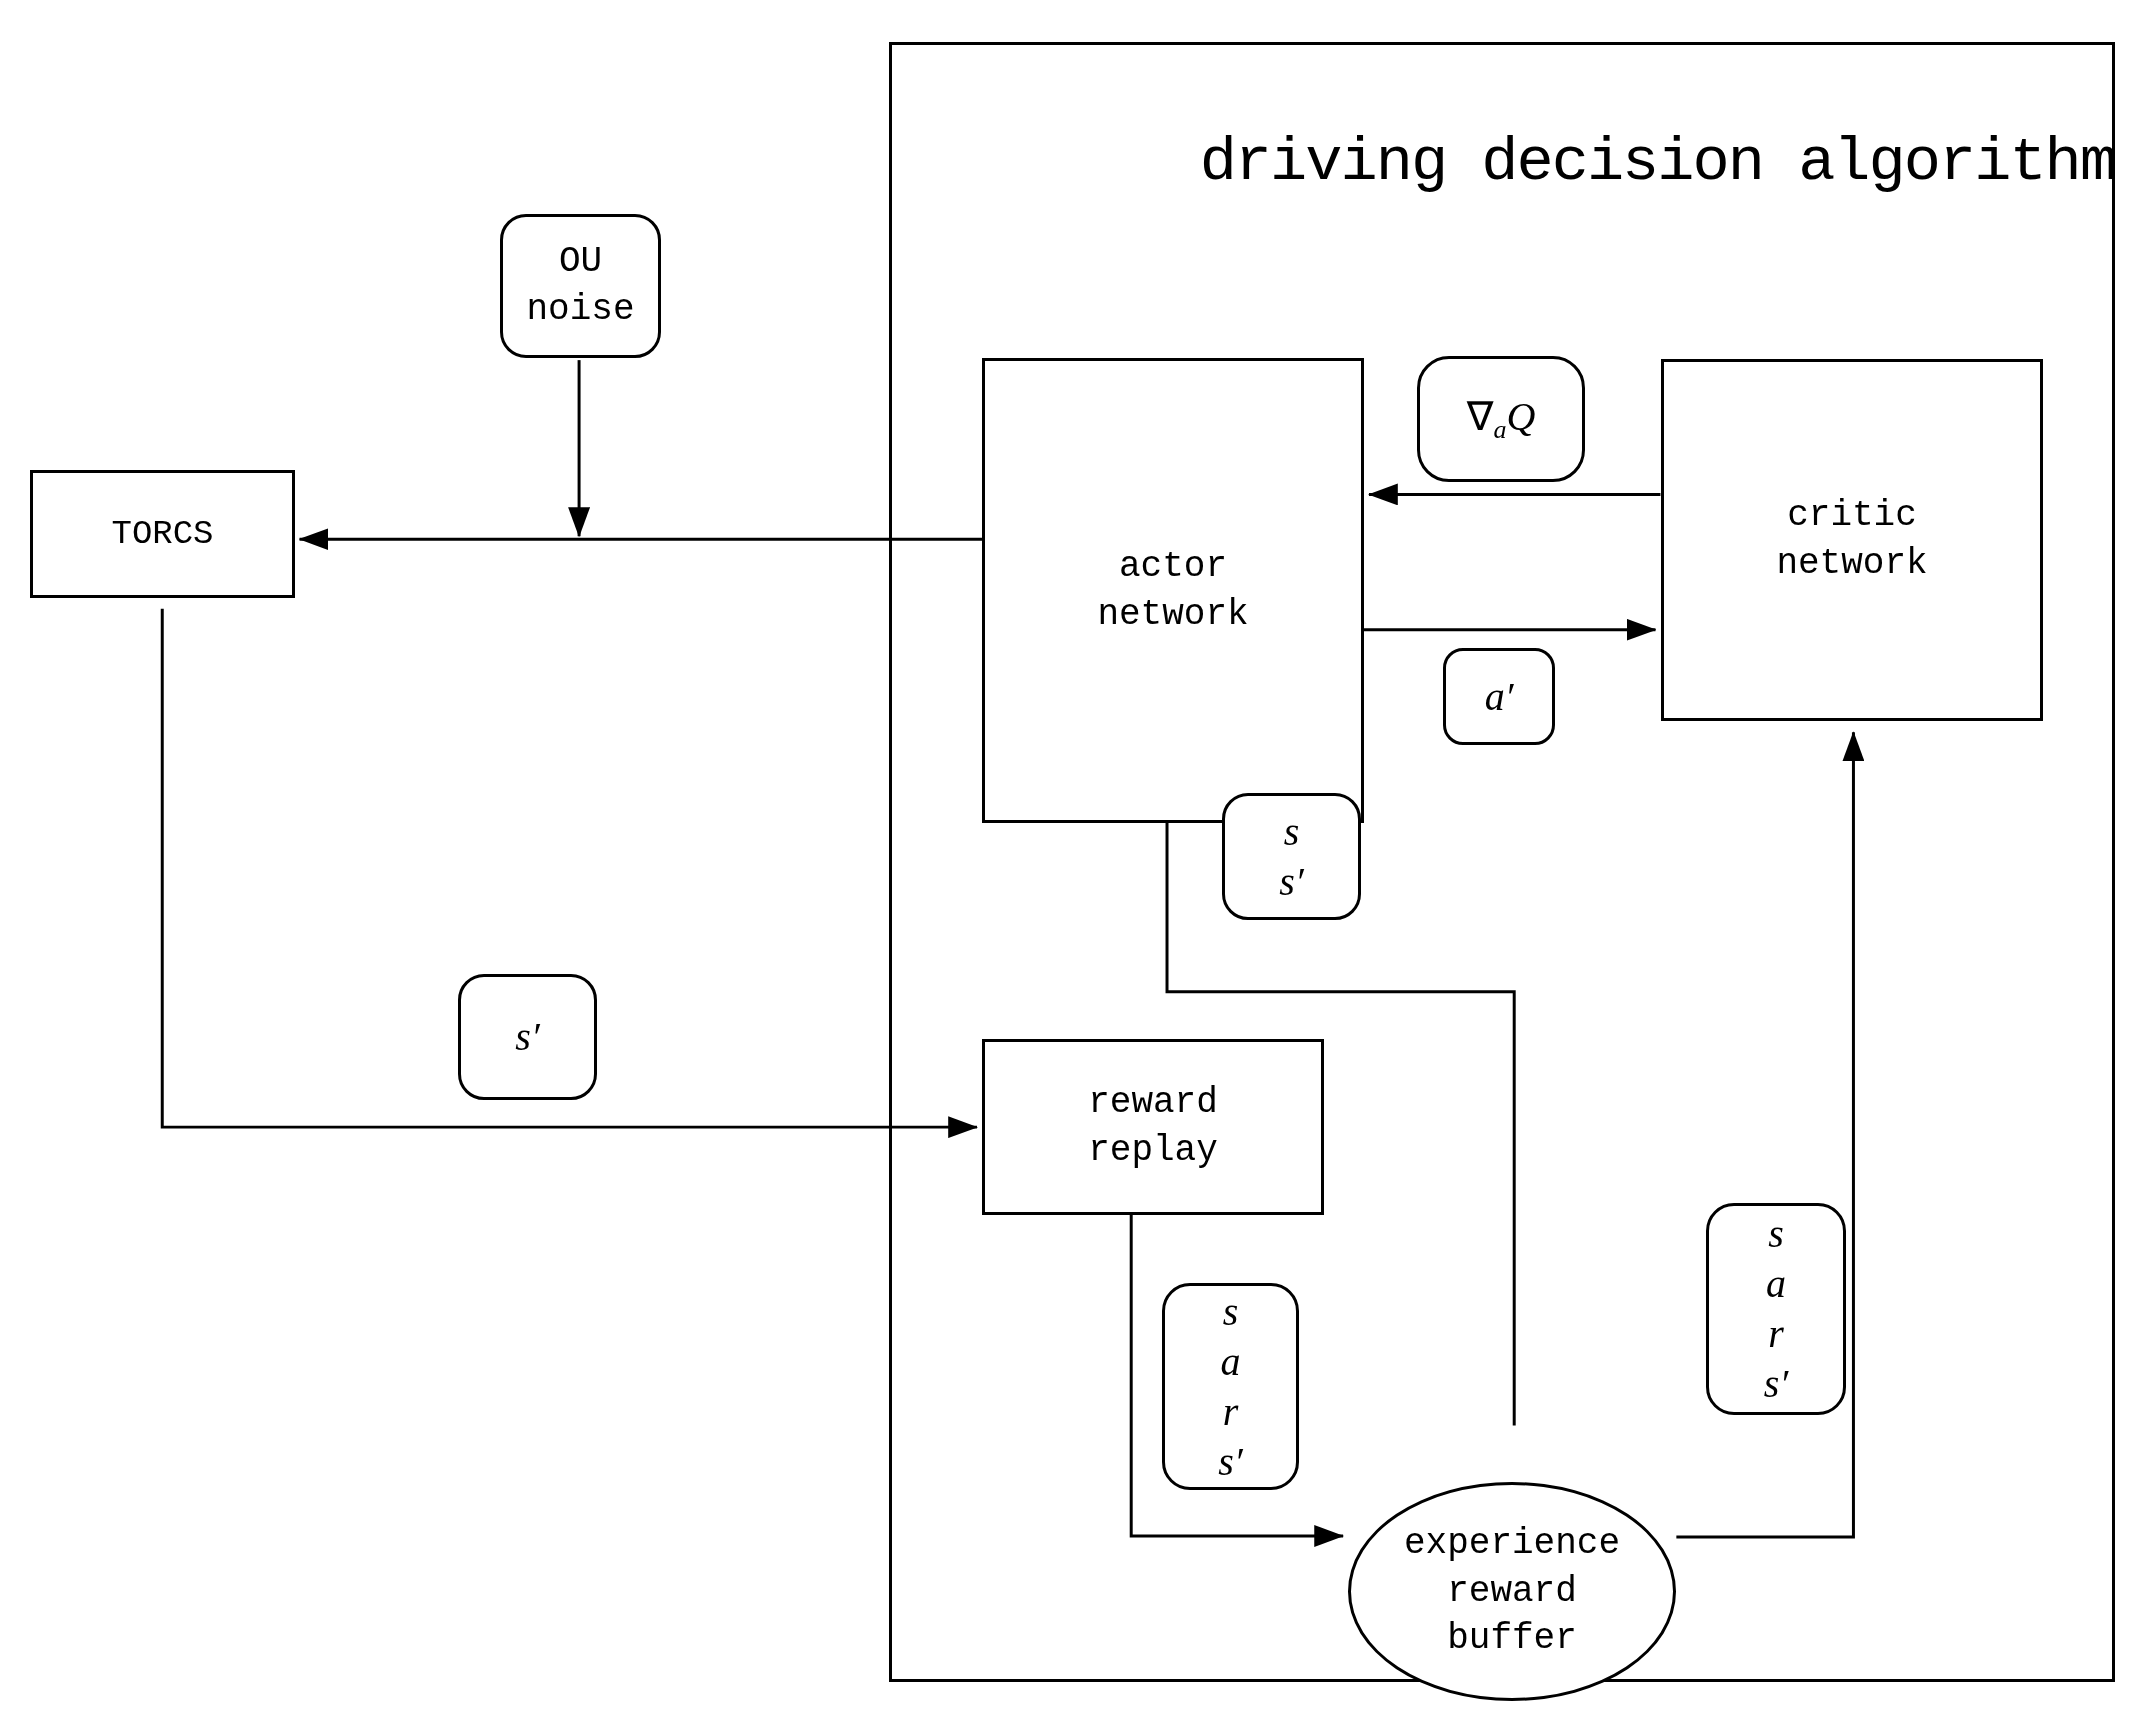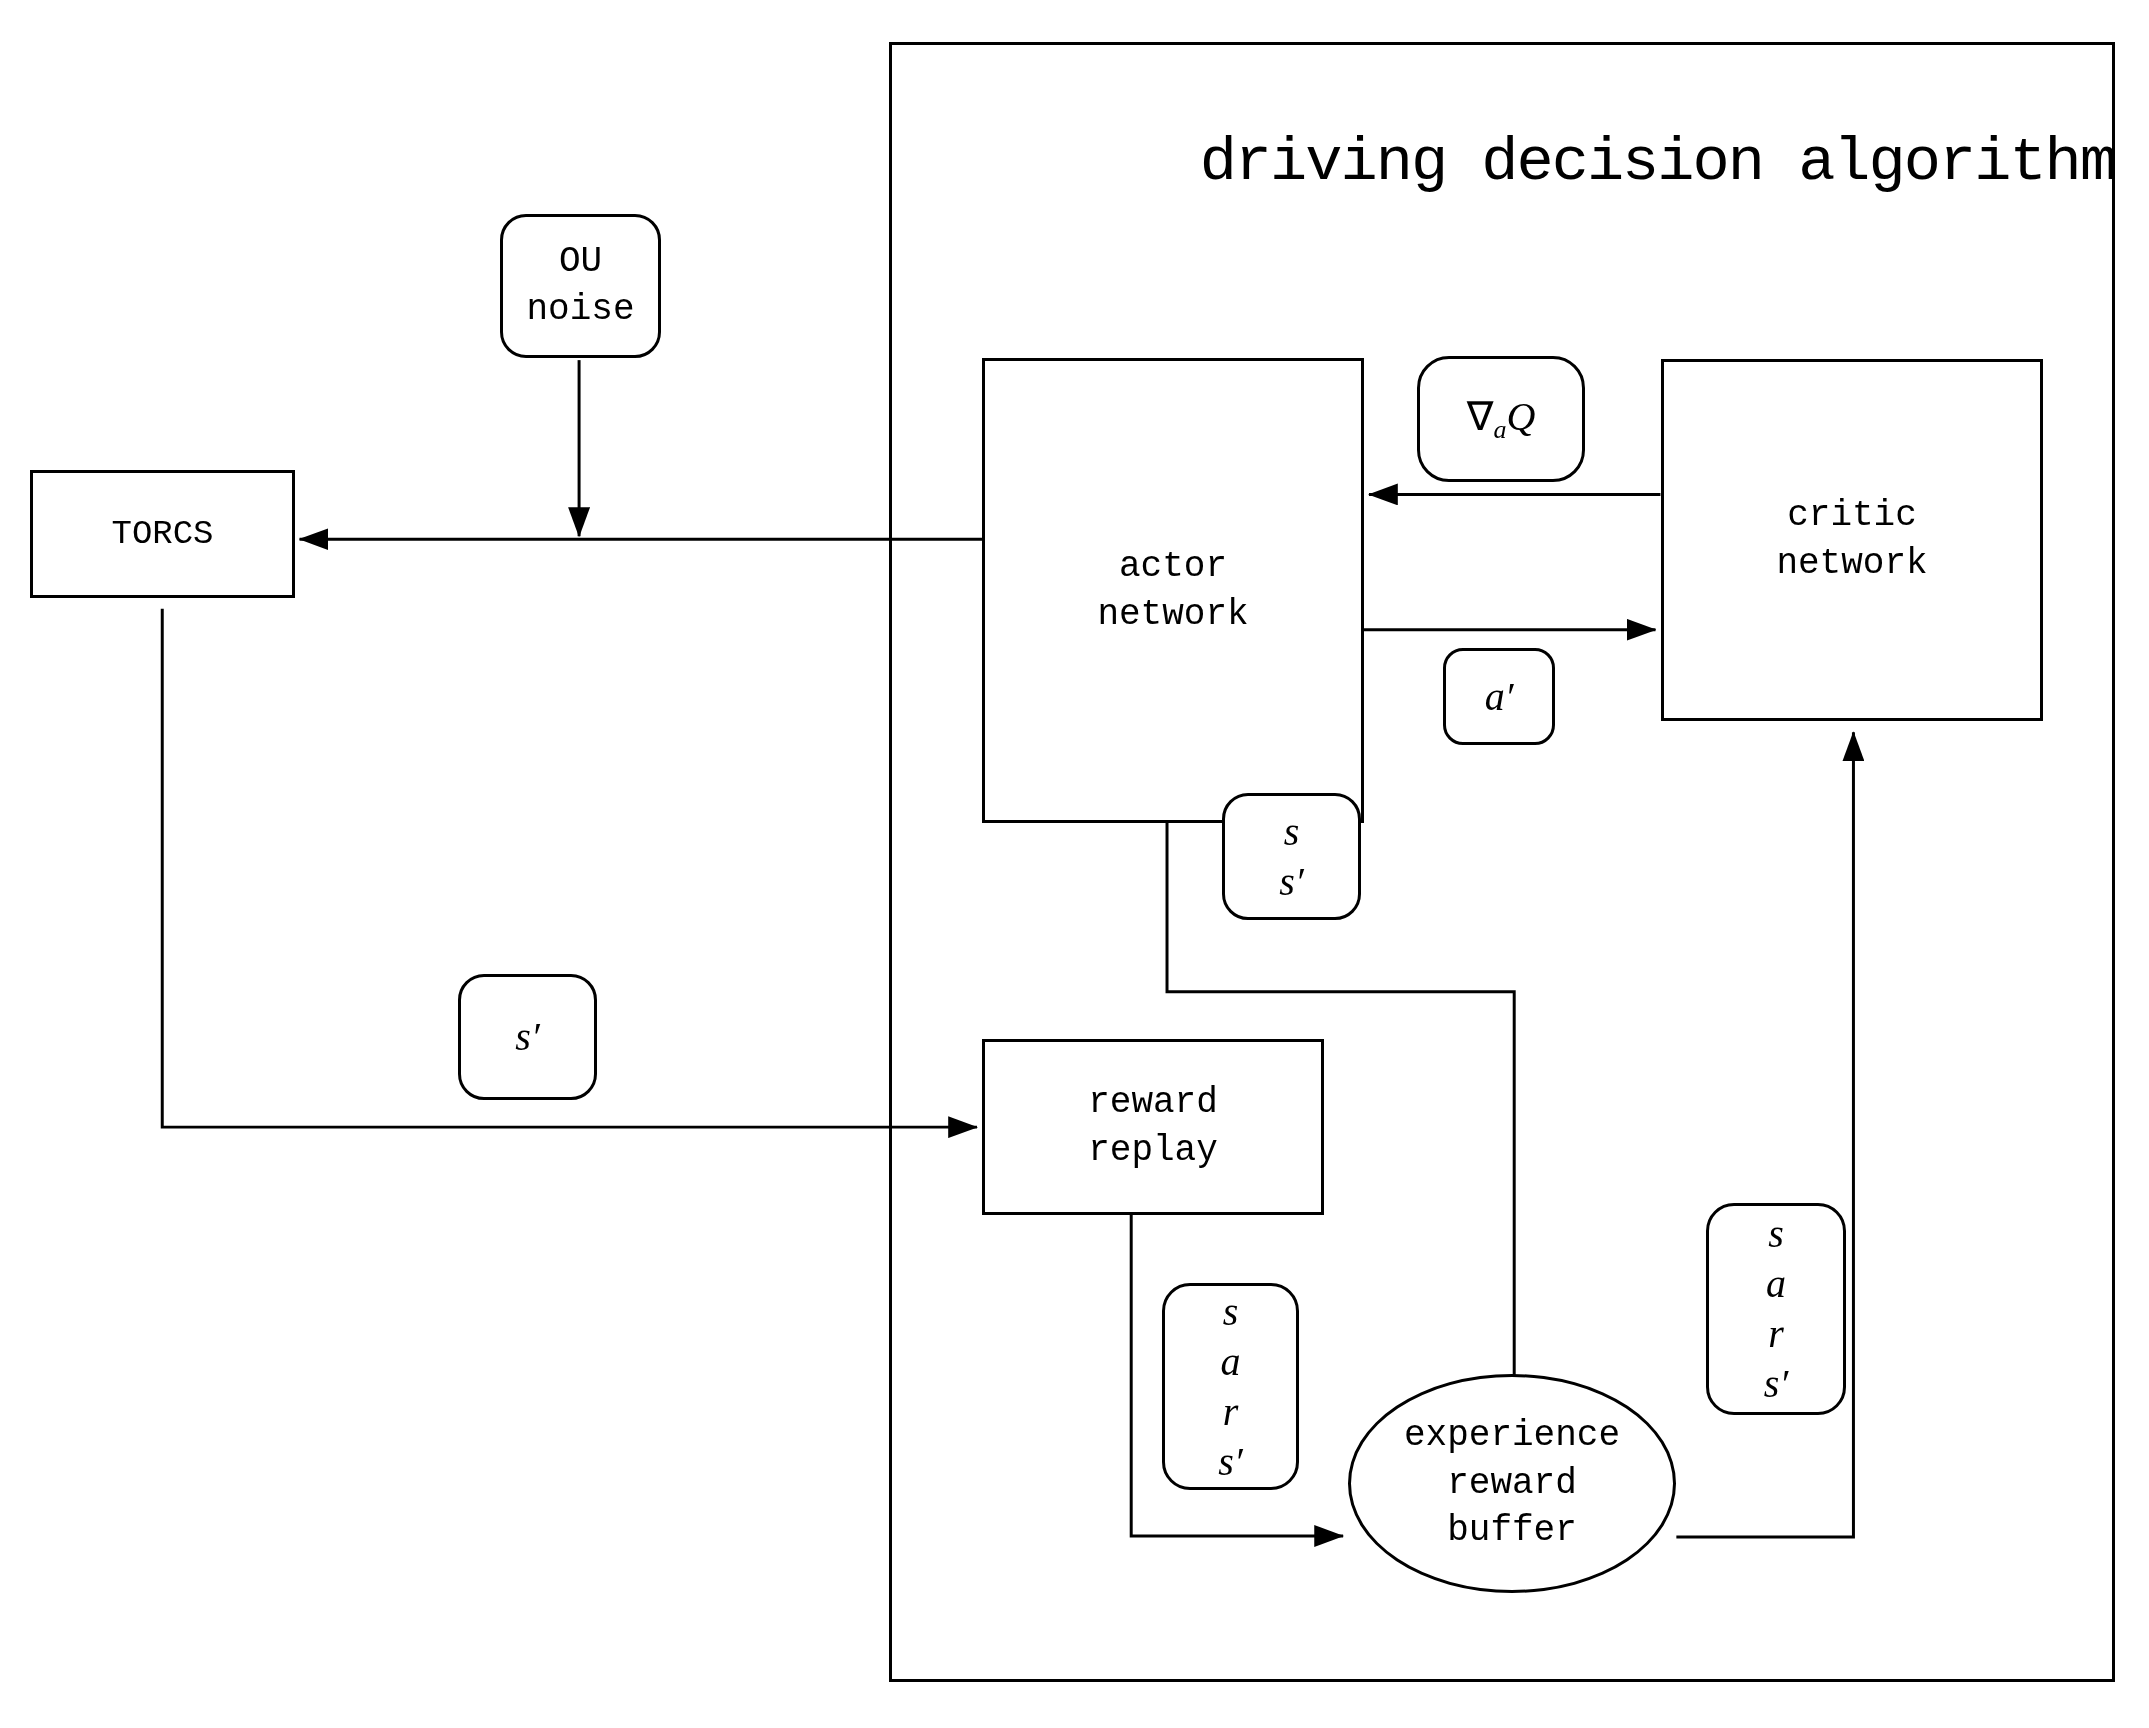--- a/index.html
+++ b/index.html
@@ -144,20 +144,20 @@
     <span class="math">s′</span>
   </div>
 
   <div class="node rounded math-stack" style="left:1706px; top:1203px; width:140px; height:212px; border-radius:28px;">
     <span class="math">s</span>
     <span class="math">a</span>
     <span class="math">r</span>
     <span class="math">s′</span>
   </div>
 
-  <div class="node ellipse" style="left:1348px; top:1374px; width:328px; height:219px;">
+  <div class="node ellipse" style="left:1348px; top:1482px; width:328px; height:219px;">
     <span>experience</span>
     <span>reward</span>
     <span>buffer</span>
   </div>
 
 </div>
 
 
 </body></html>

